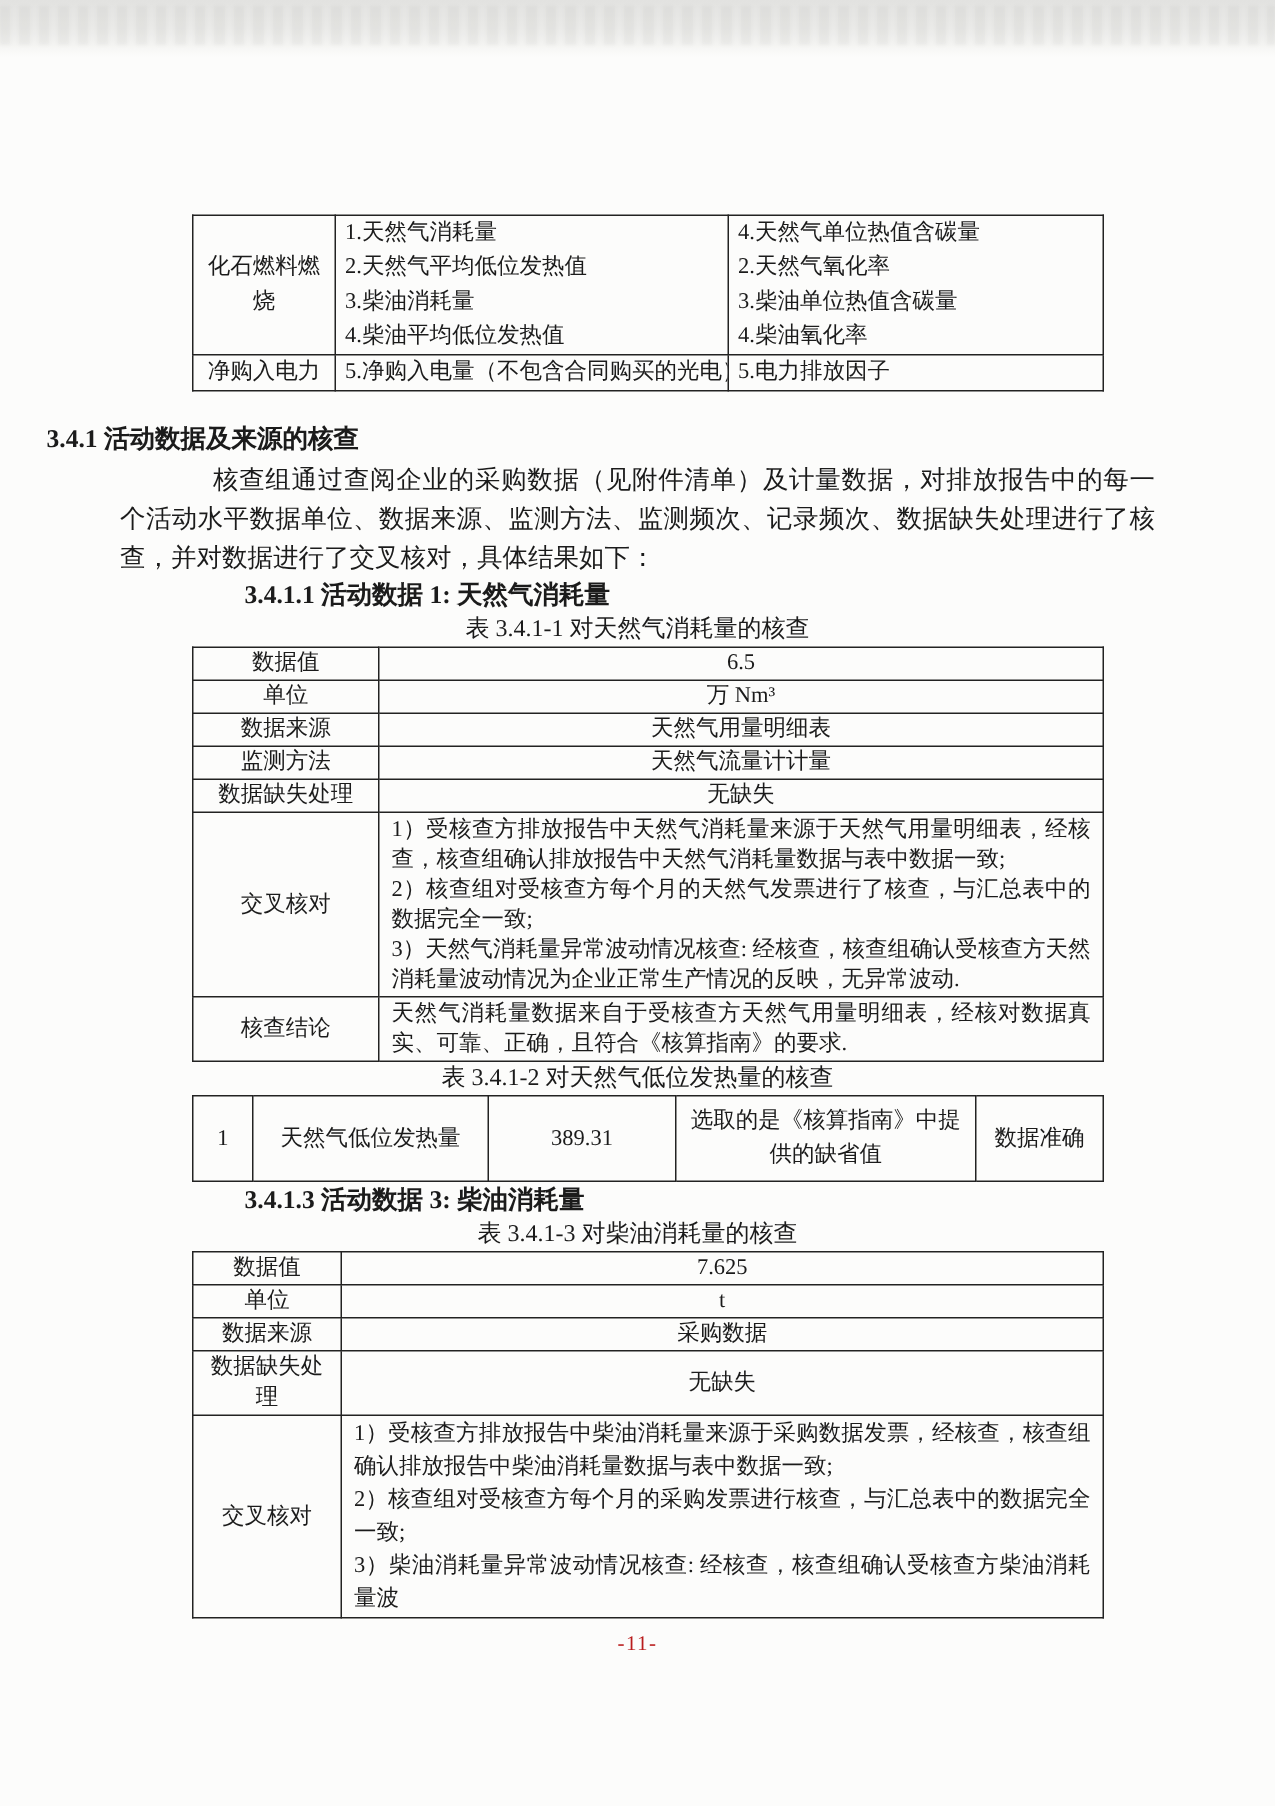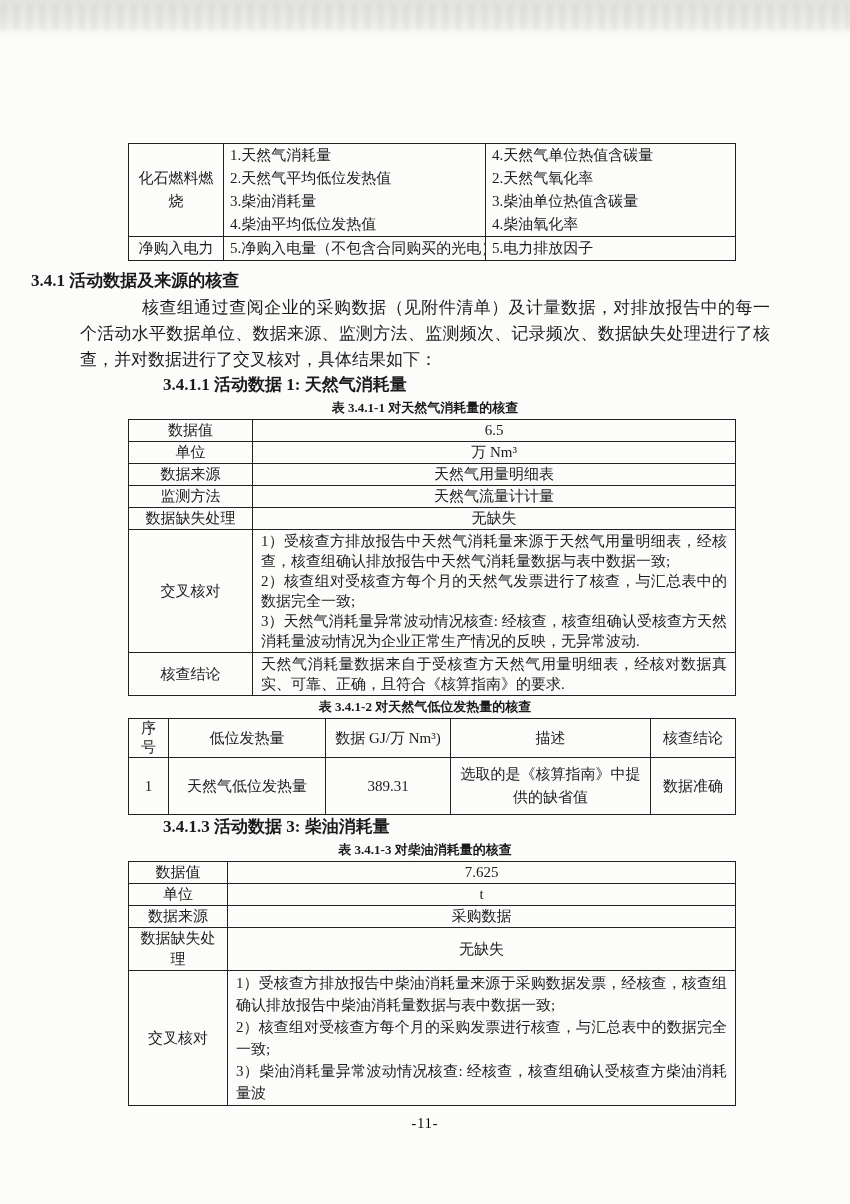--- a/index.html
+++ b/index.html
@@ -48,36 +48,36 @@
 
   
   .tbl-c td { text-align:center; }
   .tbl-c .hdr td { height:38px; line-height:19px; }
   .tbl-c .row td { height:52px; line-height:23px; padding:2px 5px; }
 
   h3.sec, h4.sec {
     margin:0; padding-left:163px;
     font-size:17px; font-weight:bold; line-height:24px;
   }
-  h3.sec { margin-top:8px; margin-bottom:2px;padding-left:31px; }
+  h3.sec { margin-top:20px; margin-bottom:2px;padding-left:31px; }
   .para {
     margin:2px 80px 0 80px;
     font-size:17px; line-height:26px;
     text-align:justify; text-indent:62px;
   }
   .h-sub { margin-top:3px; }
   .caption {
-    text-align:center; font-weight:bold;
-    font-size:13px; line-height:20px; margin:1px 0 1px 0;
+    text-align:center; font-weight:normal;
+    font-size:16px; line-height:20px; margin:1px 0 1px 0;
   }
   .gap-3412 { margin-top:4px; }
   .gap-3413 { margin-top:14px; }
   .pagenum {
     margin-top:10px; text-align:center;
-    font-size:14px; letter-spacing:1px; color:#000000;
+    font-size:14px; letter-spacing:1px; color:#b91c1c;
   }
 </style>
 </head>
 <body>
 
 <div class="page">
   <div class="scan-band">
     <div class="scan-smudge"></div>
   </div>
 
@@ -170,27 +170,20 @@
 
     <table class="tbl tbl-c">
       <colgroup>
           <col style="width:40px">
           <col style="width:157px">
           <col style="width:125px">
           <col style="width:200px">
           <col style="width:85px">
         </colgroup>
       <tbody>
-        <tr class="hdr">
-          <td>序号</td>
-          <td>低位发热量</td>
-          <td>数据 GJ/万 Nm³)</td>
-          <td>描述</td>
-          <td>核查结论</td>
-        </tr>
         <tr class="row">
           <td>1</td>
           <td>天然气低位发热量</td>
           <td>389.31</td>
           <td>选取的是《核算指南》中提供的缺省值</td>
           <td>数据准确</td>
         </tr>
       </tbody>
     </table>
 

